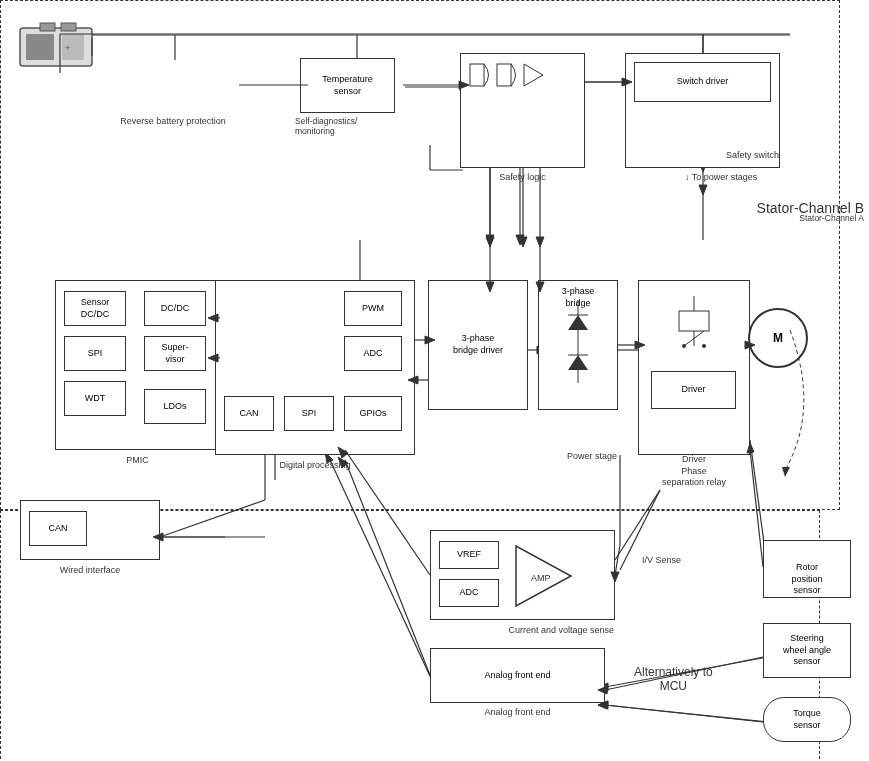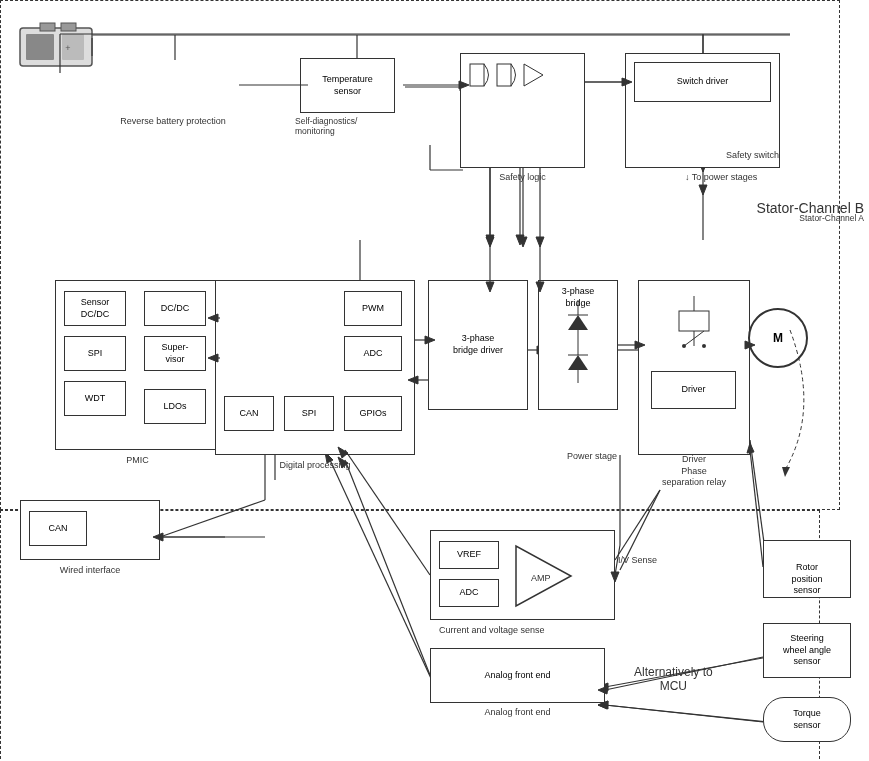--- a/index.html
+++ b/index.html
@@ -331,26 +331,26 @@
     </div>
 
     <div class="block" style="position:absolute;top:48px;left:8px;width:60px;height:28px;">
       <span>ADC</span>
     </div>
 
     <svg width="65" height="70" style="position:absolute;top:10px;left:80px;">
       <polygon points="5,5 5,65 60,35" fill="none" stroke="#333" stroke-width="1.5"></polygon>
       <text x="20" y="40" font-size="9" fill="#333">AMP</text>
     </svg>
-    <div class="block-label" style="position:absolute;bottom:-18px;left:8px;width:100%;text-align:left;margin-top:8px;">
+    <div class="block-label" style="position:absolute;bottom:-18px;left:0;width:100%;text-align:right;margin-top:8px;">
       <span>Current and voltage sense</span>
     </div>
   </div>
 
-  <div class="block-label" style="left:618px;top:555px;">
+  <div class="block-label" style="left:618px;top:555px;padding-left:24px;">
     <span>I/V Sense</span>
   </div>
 
   <div class="block" style="left:763px;top:540px;width:88px;height:58px;align-items:flex-end;">
     <span>Rotor<br>position<br>sensor</span>
   </div>
 
   <div class="block" style="left:763px;top:623px;width:88px;height:55px;">
     <span>Steering<br>wheel angle<br>sensor</span>
   </div>

